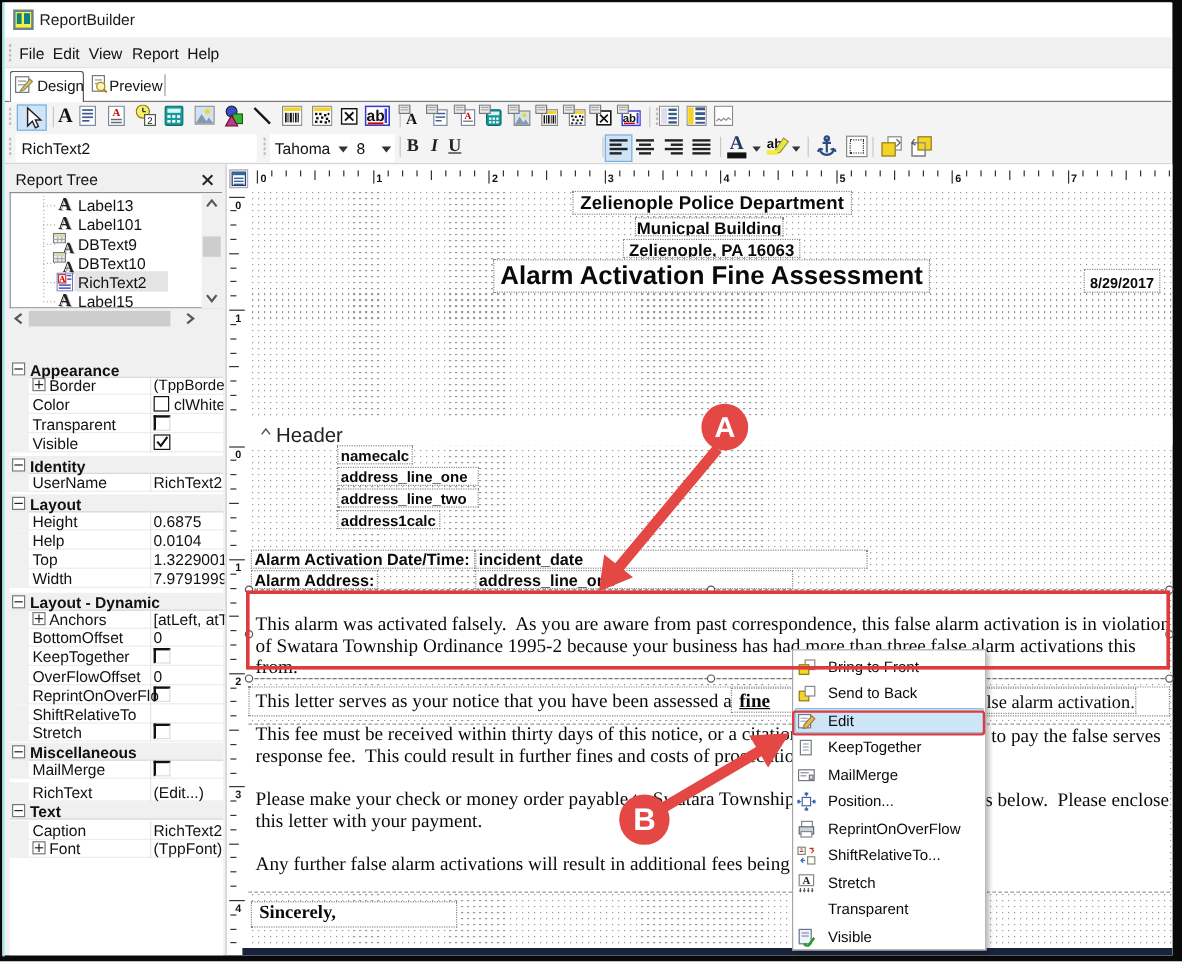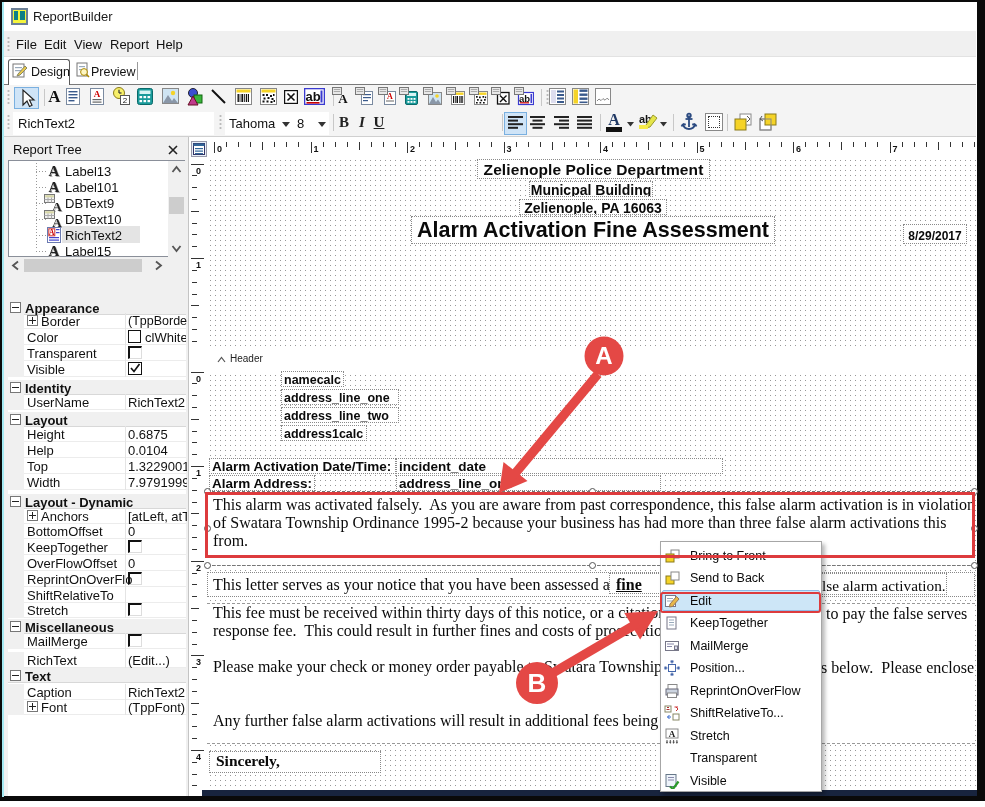--- a/index.html
+++ b/index.html
@@ -692,21 +692,21 @@
       <pattern id="dg" width="5" height="5" patternUnits="userSpaceOnUse" x="3" y="2">
         <rect x="0" y="0" width="1" height="1" fill="#989898"></rect>
       </pattern>
     </defs>
     <rect width="770" height="632" fill="url(#dg)"></rect>
   </svg>
 <div class="abs" style="left:207px;top:348px;width:770px;height:23px;background:#fff;"></div>
 <svg class="abs" style="left:217px;top:356px;" width="10" height="8">
     <path d="M1 6 L4.5 1.5 L8 6" fill="none" stroke="#555" stroke-width="1.2"></path>
   </svg>
-<div class="abs" style="left:230px;top:353px;font-size:10px;color:#222;">Header</div>
+<div class="abs" style="left:230px;top:353px;font-size:17px;color:#222;">Header</div>
 <div class="abs" style="left:207px;top:491px;width:768px;height:74px;background:#fff;"></div>
 <div class="abs" style="left:207px;top:572px;width:768px;height:25px;background:#fff;border:1px dotted #888;"></div>
 <div class="abs" style="left:207px;top:601px;width:768px;height:143px;background:#fff;"></div>
 <div class="abs" style="left:207px;top:603px;width:768px;height:141px;border-top:1px dashed #999;border-bottom:1px dashed #999;"></div>
 <div class="abs" style="left:477px;top:159px;width:233px;height:20px;border:1px dotted #8a8a8a;background:#fff;font-weight:bold;font-size:15.5px;letter-spacing:0.1px;color:#0a0a0a;white-space:nowrap;overflow:hidden;text-align:center;padding-top:1px;">Zelienople Police Department</div>
 <div class="abs" style="left:529px;top:181px;width:124px;height:16px;border:1px dotted #8a8a8a;background:#fff;font-weight:bold;font-size:14px;color:#0a0a0a;white-space:nowrap;overflow:hidden;text-align:center;padding-top:0px;">Municpal Building</div>
 <div class="abs" style="left:519px;top:199px;width:148px;height:16px;border:1px dotted #8a8a8a;background:#fff;font-weight:bold;font-size:14px;color:#0a0a0a;white-space:nowrap;overflow:hidden;text-align:center;padding-top:0px;">Zelienople, PA 16063</div>
 <div class="abs" style="left:411px;top:216px;width:364px;height:28px;border:1px dotted #8a8a8a;background:#fff;font-weight:bold;font-size:21.5px;color:#0a0a0a;white-space:nowrap;overflow:hidden;text-align:center;padding-top:1px;">Alarm Activation Fine Assessment</div>
 <div class="abs" style="left:903px;top:224px;width:64px;height:20px;border:1px dotted #8a8a8a;background:#fff;font-weight:bold;font-size:12px;color:#0a0a0a;white-space:nowrap;overflow:hidden;text-align:center;padding-top:4px;">8/29/2017</div>
 <div class="abs" style="left:281px;top:371px;width:63px;height:16px;border:1px dotted #8a8a8a;background:#fff;font-weight:bold;font-size:12.5px;color:#0a0a0a;white-space:nowrap;overflow:hidden;padding-left:2px;padding-top:1px;">namecalc</div>
@@ -721,36 +721,37 @@
 <div class="abs" style="left:207px;top:565px;width:768px;height:1px;border-top:1px dashed #777;"></div>
 <div class="abs" style="left:204px;top:488px;width:7px;height:7px;border-radius:50%;background:#fff;border:1px solid #555;"></div>
 <div class="abs" style="left:589px;top:488px;width:7px;height:7px;border-radius:50%;background:#fff;border:1px solid #555;"></div>
 <div class="abs" style="left:971px;top:488px;width:7px;height:7px;border-radius:50%;background:#fff;border:1px solid #555;"></div>
 <div class="abs" style="left:204px;top:525px;width:7px;height:7px;border-radius:50%;background:#fff;border:1px solid #555;"></div>
 <div class="abs" style="left:971px;top:525px;width:7px;height:7px;border-radius:50%;background:#fff;border:1px solid #555;"></div>
 <div class="abs" style="left:204px;top:562px;width:7px;height:7px;border-radius:50%;background:#fff;border:1px solid #555;"></div>
 <div class="abs" style="left:589px;top:562px;width:7px;height:7px;border-radius:50%;background:#fff;border:1px solid #555;"></div>
 <div class="abs" style="left:971px;top:562px;width:7px;height:7px;border-radius:50%;background:#fff;border:1px solid #555;"></div>
 <div class="abs serif" style="left:213px;top:496px;width:762px;font-size:16px;line-height:17.8px;color:#0a0a0a;">
-<div style="text-align:justify;text-align-last:justify;">This alarm was activated falsely.&nbsp; As you are aware from past correspondence, this false alarm activation is in violation</div>
+<div style="text-align:justify;text-align-last:justify;margin-top:16px;">This alarm was activated falsely.&nbsp; As you are aware from past correspondence, this false alarm activation is in violation</div>
 <div style="white-space:nowrap;">of Swatara Township Ordinance 1995-2 because your business has had more than three false alarm activations this</div>
 <div>from.</div>
   </div>
 <div class="abs serif" style="left:213px;top:576px;font-size:16px;color:#0a0a0a;white-space:nowrap;">This letter serves as your notice that you have been assessed a</div>
 <div class="abs" style="left:609px;top:573px;width:58px;height:21px;border:1px dotted #888;"></div>
 <div class="abs" style="left:700px;top:573px;width:247px;height:22px;border:1px dotted #888;"></div>
 <div class="abs serif" style="left:616px;top:576px;font-size:16px;font-weight:bold;text-decoration:underline;color:#0a0a0a;">fine</div>
 <div class="abs serif" style="left:822px;top:577px;font-size:15.3px;color:#0a0a0a;white-space:nowrap;">lse alarm activation.</div>
 <div class="abs serif" style="left:213px;top:604px;font-size:16px;line-height:17.6px;color:#0a0a0a;white-space:nowrap;">
 <div>This fee must be received within thirty days of this notice, or a citation will be issued for</div>
 <div>response fee.&nbsp; This could result in further fines and costs of prosecution.</div>
   </div>
 <div class="abs serif" style="left:826px;top:605px;font-size:16px;color:#0a0a0a;white-space:nowrap;">to pay the false serves</div>
 <div class="abs serif" style="left:213px;top:658px;font-size:16px;line-height:17.6px;color:#0a0a0a;white-space:nowrap;">
 <div>Please make your check or money order payable to Swatara Township at the address</div>
+<div>this letter with your payment.</div>
   </div>
 <div class="abs serif" style="left:821px;top:659px;font-size:16px;color:#0a0a0a;white-space:nowrap;">s below.&nbsp; Please enclose</div>
 <div class="abs serif" style="left:213px;top:712px;font-size:16px;color:#0a0a0a;white-space:nowrap;">Any further false alarm activations will result in additional fees being assessed.</div>
 <div class="abs" style="left:209px;top:751px;width:172px;height:22px;border:1px dotted #888;background:#fff;"></div>
 <div class="abs serif" style="left:216px;top:752px;font-size:15.5px;font-weight:bold;color:#0a0a0a;">Sincerely,</div>
 <div class="abs" style="left:202px;top:790px;width:775px;height:6px;background:#18243e;"></div>
 
 <div class="abs" style="left:660px;top:541px;width:162px;height:251px;background:#fff;border:1px solid #a6a6a6;box-shadow:3px 3px 4px rgba(0,0,0,0.28);"></div>
 <svg class="abs" style="left:664px;top:547.5px;" width="16" height="16">
     <rect x="7" y="2" width="8" height="8" fill="#fff" stroke="#888"></rect>

